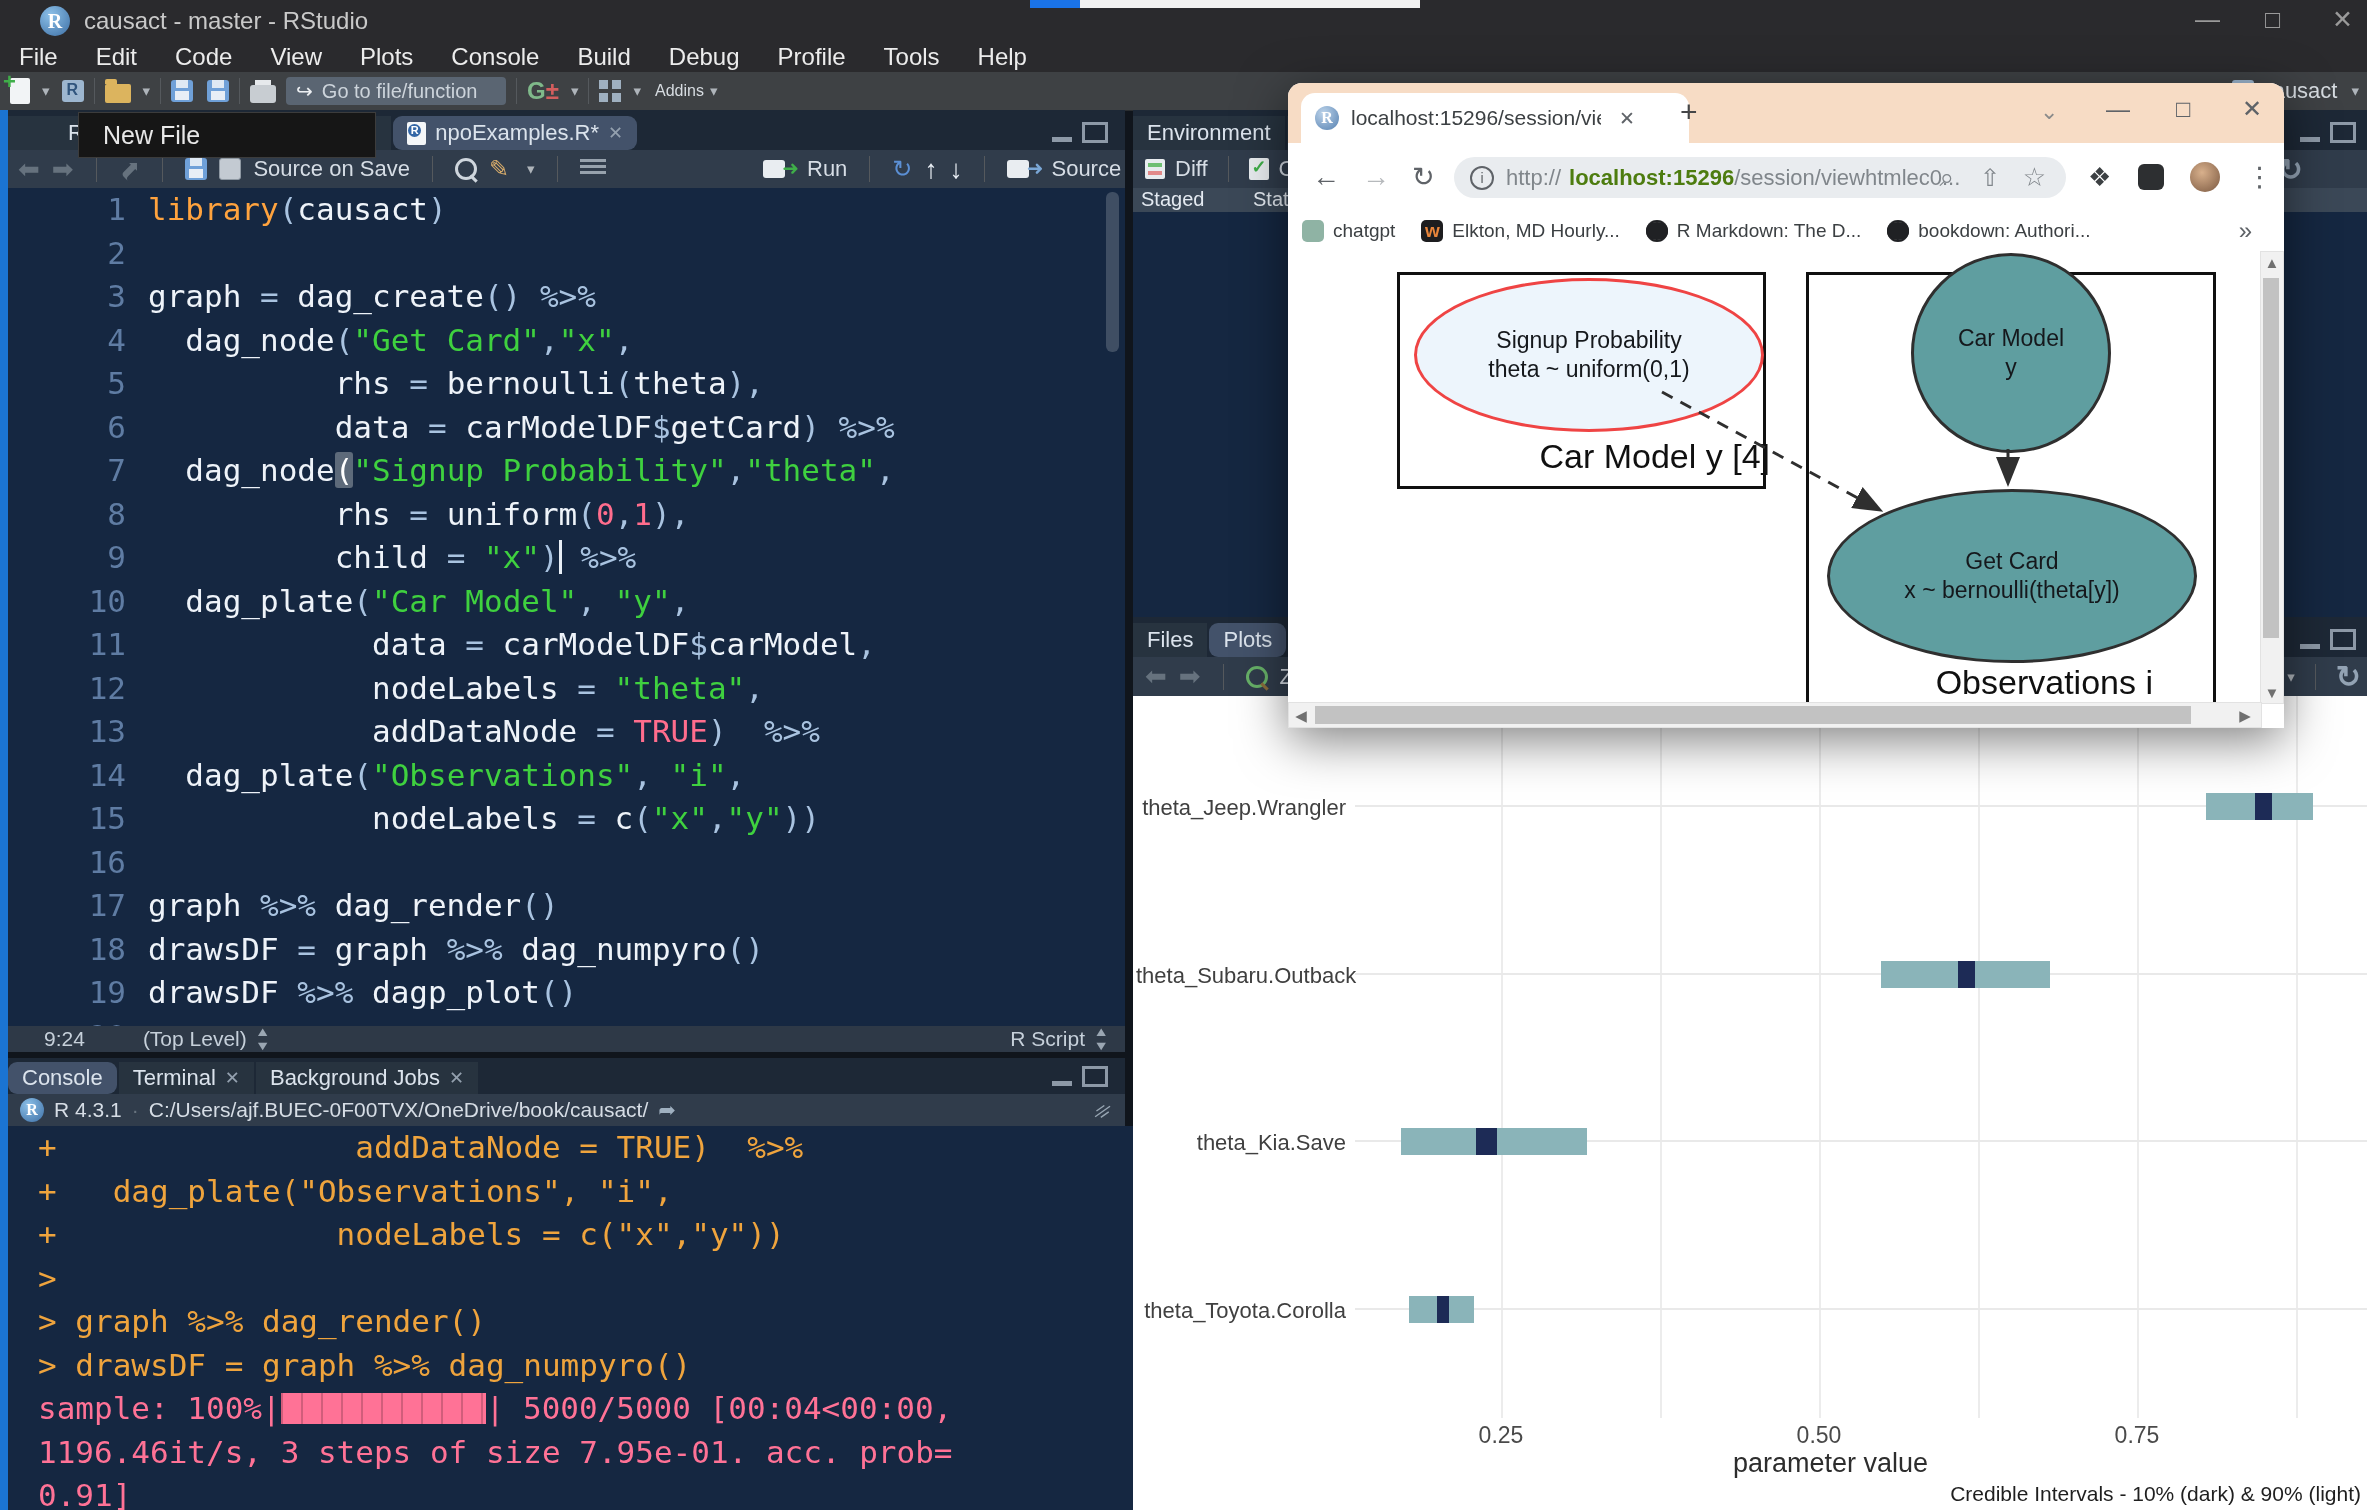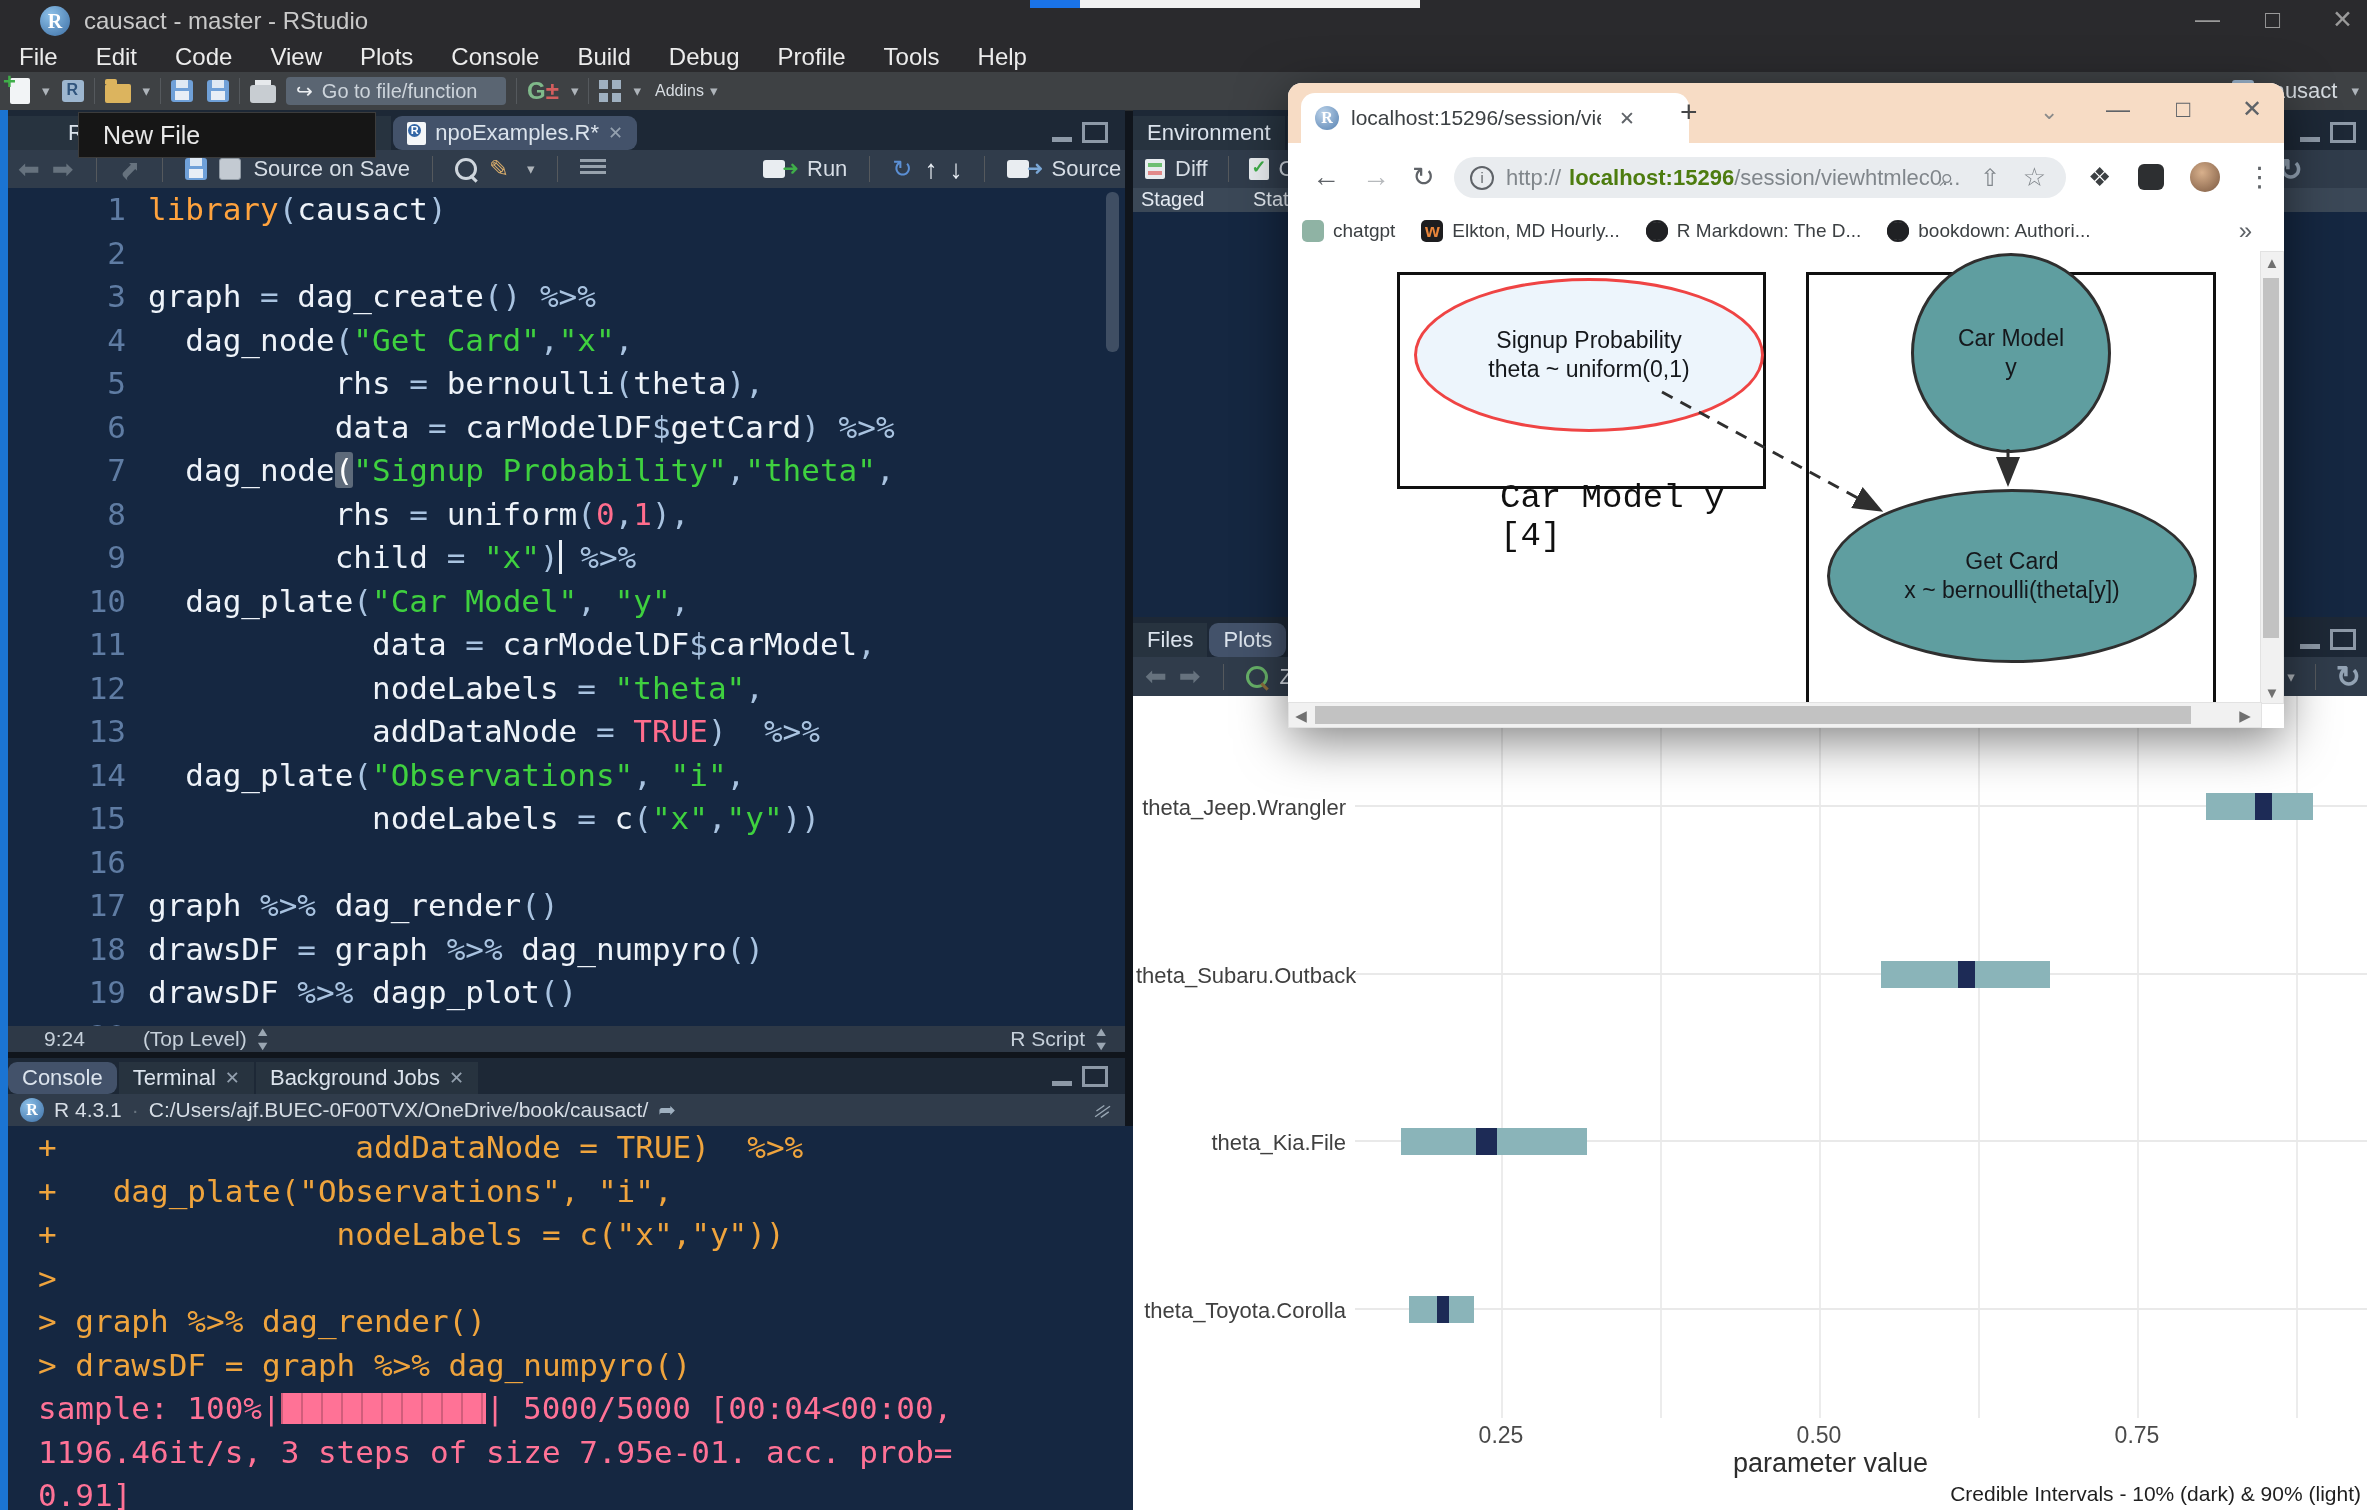--- a/index.html
+++ b/index.html
@@ -84,21 +84,21 @@
      display:flex;align-items:center;padding:0 14px;gap:12px;font-size:21px;color:#3c4043;}
   .btoolbar{position:absolute;left:0;top:60px;width:100%;height:68px;background:#fff;border-bottom:1px solid #e4e6e8;
      display:flex;align-items:center;color:#5f6368;}
   .pill{position:absolute;left:166px;top:14px;width:612px;height:41px;border-radius:21px;background:#e9ecef;
      display:flex;align-items:center;font-size:22px;color:#80868b;}
   .bbookmarks{position:absolute;left:0;top:128px;width:100%;height:40px;background:#fff;border-bottom:1px solid #ececec;
      display:flex;align-items:center;font-size:19px;color:#3c4043;}
   .bm-ic{width:22px;height:22px;border-radius:5px;flex:none;}
   .bcontent{position:absolute;left:0;top:168px;width:996px;height:477px;background:#fff;overflow:hidden;}
   .plate{position:absolute;border:3px solid #101010;background:#fff;}
-  .plabel{position:absolute;font-family:Liberation Mono, monospace;font-size:34px;color:#101010;text-align:left;margin-top:42px;}
+  .plabel{position:absolute;font-family:Liberation Sans, sans-serif;font-size:34px;color:#101010;text-align:right;}
   .dnode{position:absolute;display:flex;flex-direction:column;align-items:center;justify-content:center;
      font-size:23px;color:#15181c;text-align:center;line-height:29px;}
   .sbtrack{position:absolute;background:#f1f1f1;border:1px solid #e2e2e2;}
   .sbthumb{position:absolute;background:#c2c2c2;}
   .sbarrow{position:absolute;color:#707070;font-size:15px;text-align:center;width:100%;}
   
   .plot-area{left:1133px;top:696px;width:1234px;height:814px;background:#fff;overflow:hidden;z-index:1;}
   .vgrid{position:absolute;top:0;width:2px;height:722px;background:#ececec;}
   .rowline{position:absolute;height:2px;background:#e9e9e9;left:222px;width:1012px;}
   .ci-label{position:absolute;width:210px;text-align:right;font-size:22px;color:#404040;}
@@ -360,21 +360,21 @@
       <div class="vgrid" style="left: 1163px;"></div>
       <div class="rowline" style="top: 109px;"></div>
       <div class="ci-label" style="left: 3px; top: 99px;">theta_Jeep.Wrangler</div>
       <div class="bar90" style="left: 1072.69px; top: 97px; width: 106.848px; background: rgb(138, 180, 185);"></div>
       <div class="bar10" style="left: 1122.3px; top: 97px; width: 16.536px; background: rgb(29, 43, 86);"></div>
       <div class="rowline" style="top: 277px;"></div>
       <div class="ci-label" style="left: 3px; top: 267px;">theta_Subaru.Outback</div>
       <div class="bar90" style="left: 748.328px; top: 265px; width: 169.176px; background: rgb(138, 180, 185);"></div>
       <div class="bar10" style="left: 824.648px; top: 265px; width: 17.808px; background: rgb(29, 43, 86);"></div>
       <div class="rowline" style="top: 444px;"></div>
-      <div class="ci-label" style="left: 3px; top: 434px;">theta_Kia.File</div>
+      <div class="ci-label" style="left: 3px; top: 434px;">theta_Kia.Save</div>
       <div class="bar90" style="left: 267.512px; top: 432px; width: 186.984px; background: rgb(138, 180, 185);"></div>
       <div class="bar10" style="left: 342.56px; top: 432px; width: 21.624px; background: rgb(29, 43, 86);"></div>
       <div class="rowline" style="top: 612px;"></div>
       <div class="ci-label" style="left: 3px; top: 602px;">theta_Toyota.Corolla</div>
       <div class="bar90" style="left: 276.416px; top: 600px; width: 64.872px; background: rgb(138, 180, 185);"></div>
       <div class="bar10" style="left: 304.4px; top: 600px; width: 11.448px; background: rgb(29, 43, 86);"></div>
       <div class="xtick" style="left: 328px; top: 726px;">0.25</div>
       <div class="xtick" style="left: 646px; top: 726px;">0.50</div>
       <div class="xtick" style="left: 964px; top: 726px;">0.75</div>
     </div>

